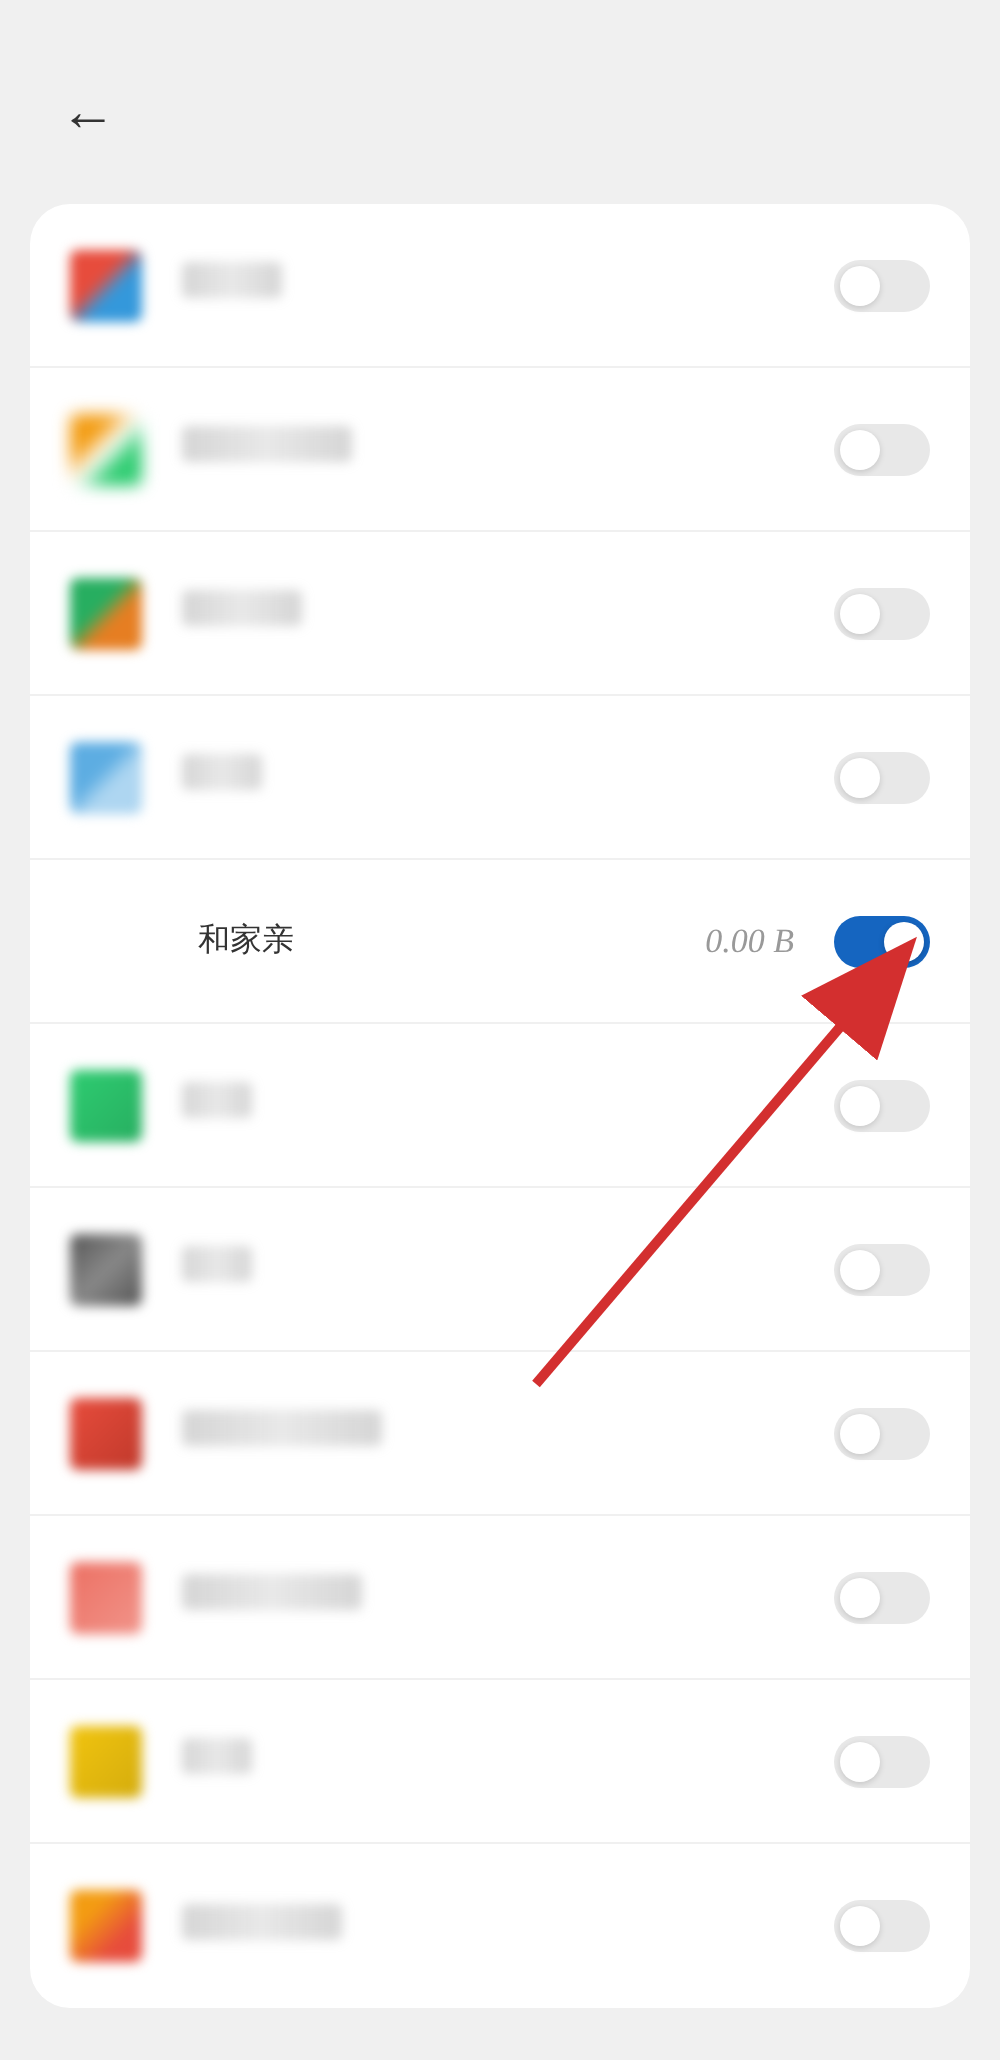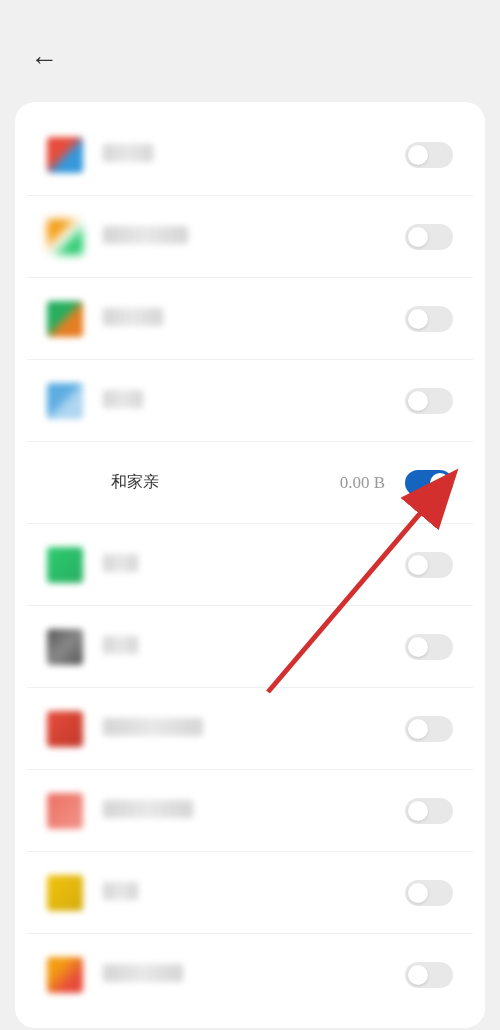--- a/index.html
+++ b/index.html
@@ -36,21 +36,21 @@
       font-family: "KaiTi", "楷体", serif;
       color: #222;
       font-weight: 500;
     }
     
     .card {
       background: #fff;
       margin: 0 15px;
       border-radius: 20px;
       overflow: hidden;
-      padding: 12px;
+      padding: 0;
     }
     
     .list-item {
       display: flex;
       align-items: center;
       padding: 20px 20px;
       border-bottom: 1px solid #f0f0f0;
       min-height: 82px;
     }
     
@@ -104,20 +104,21 @@
     
     .featured-label {
       font-family: "KaiTi", "楷体", serif;
       font-size: 16px;
       color: #333;
       flex: 1;
       padding-left: 8px;
     }
     
     .data-value {
+      font-style: italic;
       font-size: 17px;
       color: #999;
       margin-right: 20px;
       font-family: Georgia, serif;
     }
     
     .toggle {
       width: 48px;
       height: 26px;
       border-radius: 13px;

